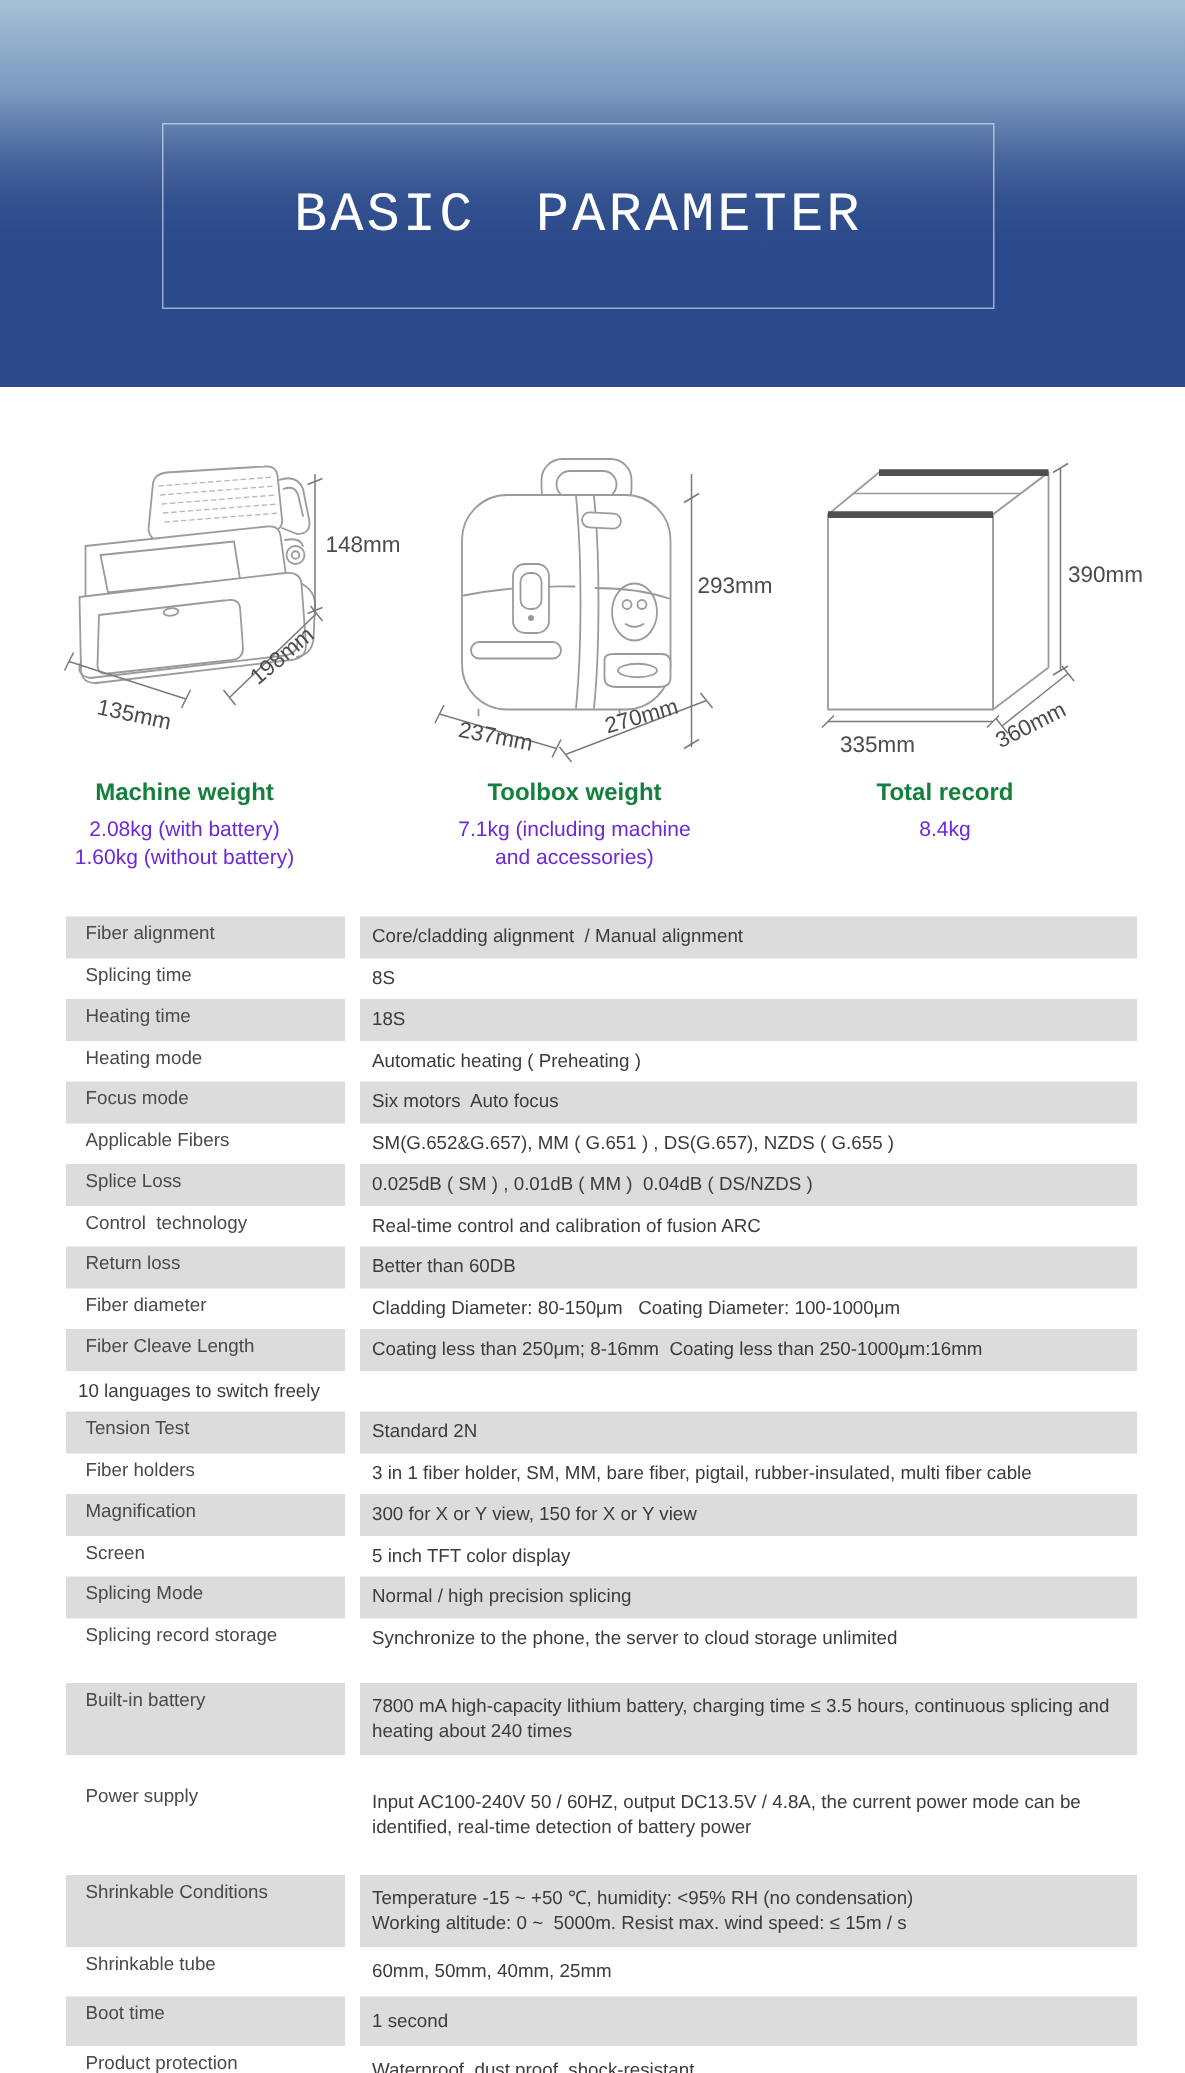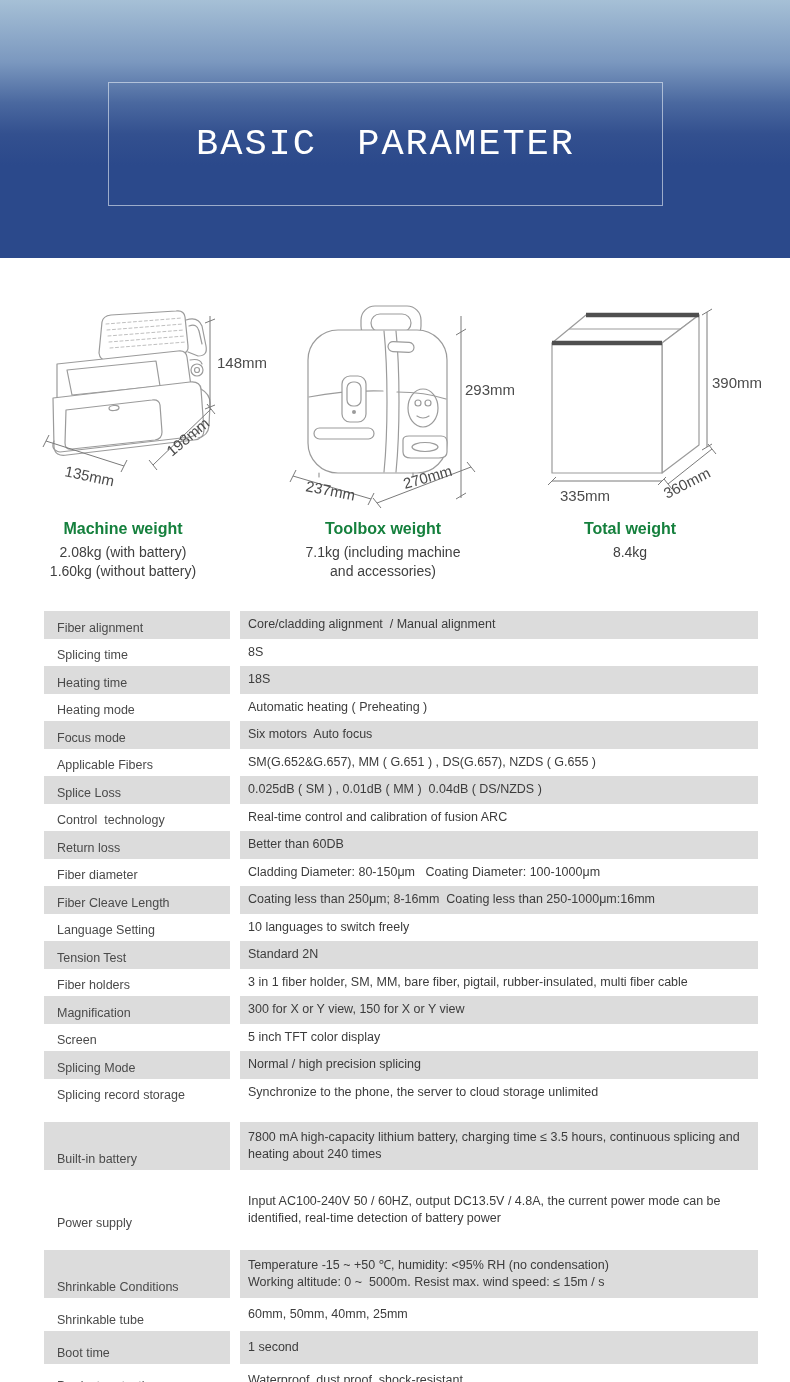--- a/index.html
+++ b/index.html
@@ -23,29 +23,29 @@
     color:#ffffff; font-size:37px; font-weight:400;
     letter-spacing:2px; word-spacing:16px; white-space:pre;font-family:Liberation Mono, monospace;
   }
   
   .figure { position:absolute; }
   .figure svg { display:block; }
   svg text { font-family:"Liberation Sans", sans-serif; font-size:15px; fill:#4c4c4c; }
   
   .caption { position:absolute; top:520px; text-align:center; }
   .caption .w-title { font-size:16px; font-weight:bold; color:#15803d; margin-bottom:5px; }
-  .caption .w-line { font-size:14px; color:#404040; line-height:19px; }
+  .caption .w-line { font-size:14px; color:#6d28d9; line-height:19px; }
   
   .spec-table { position:absolute; left:44px; top:611px; width:714px; }
   .spec-row { display:flex; min-height:27.5px; }
   .spec-row.tall { min-height:48px;margin-top:16px; }
   .spec-row:nth-child(n+22) { min-height:33px; }
   .spec-label {
     width:186px; flex:0 0 186px; margin-right:10px;
-    display:flex; align-items:flex-end;
+    display:flex; align-items:flex-start;
     padding:4px 4px 4px 13px; box-sizing:border-box;
     font-size:12.5px; color:#4a4a4a;
   }
   .spec-value {
     flex:1; display:flex; align-items:center;
     padding:4px 0 4px 8px; box-sizing:border-box;
     font-size:12.5px; color:#3c3c3c; line-height:17px;
   }
   .spec-value span, .spec-label span { white-space:pre-wrap; }
   .spec-row.alt .spec-label, .spec-row.alt .spec-value { background:var(--alt-row-bg,#dcdcdc); }
@@ -184,21 +184,21 @@
   <div class="w-title">Machine weight</div>
   <div class="w-line">2.08kg (with battery)</div>
   <div class="w-line">1.60kg (without battery)</div>
 </div>
 <div class="caption" style="left:283px; width:200px;">
   <div class="w-title">Toolbox weight</div>
   <div class="w-line">7.1kg (including machine</div>
   <div class="w-line">and accessories)</div>
 </div>
 <div class="caption" style="left:530px; width:200px;">
-  <div class="w-title">Total weight</div>
+  <div class="w-title">Total record</div>
   <div class="w-line">8.4kg</div>
 </div>
 
 <div class="spec-table" id="spec-table">
     <div class="spec-row alt">
       <div class="spec-label">
         <span>Fiber alignment</span>
       </div>
       <div class="spec-value">
         <span>Core/cladding alignment  / Manual alignment</span>
@@ -278,23 +278,20 @@
     </div>
     <div class="spec-row alt">
       <div class="spec-label">
         <span>Fiber Cleave Length</span>
       </div>
       <div class="spec-value">
         <span>Coating less than 250μm; 8-16mm  Coating less than 250-1000μm:16mm</span>
       </div>
     </div>
     <div class="spec-row">
-      <div class="spec-label">
-        <span>Language Setting</span>
-      </div>
       <div class="spec-value">
         <span>10 languages to switch freely</span>
       </div>
     </div>
     <div class="spec-row alt">
       <div class="spec-label">
         <span>Tension Test</span>
       </div>
       <div class="spec-value">
         <span>Standard 2N</span>

